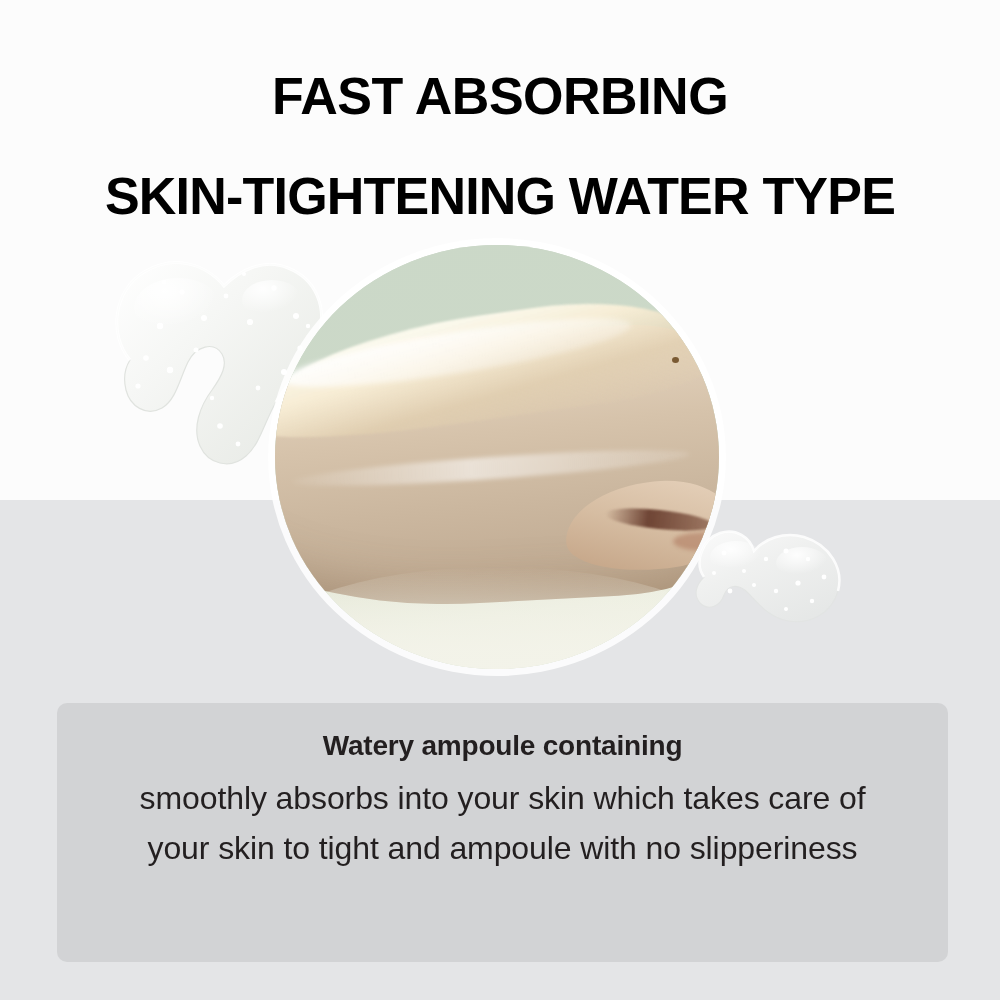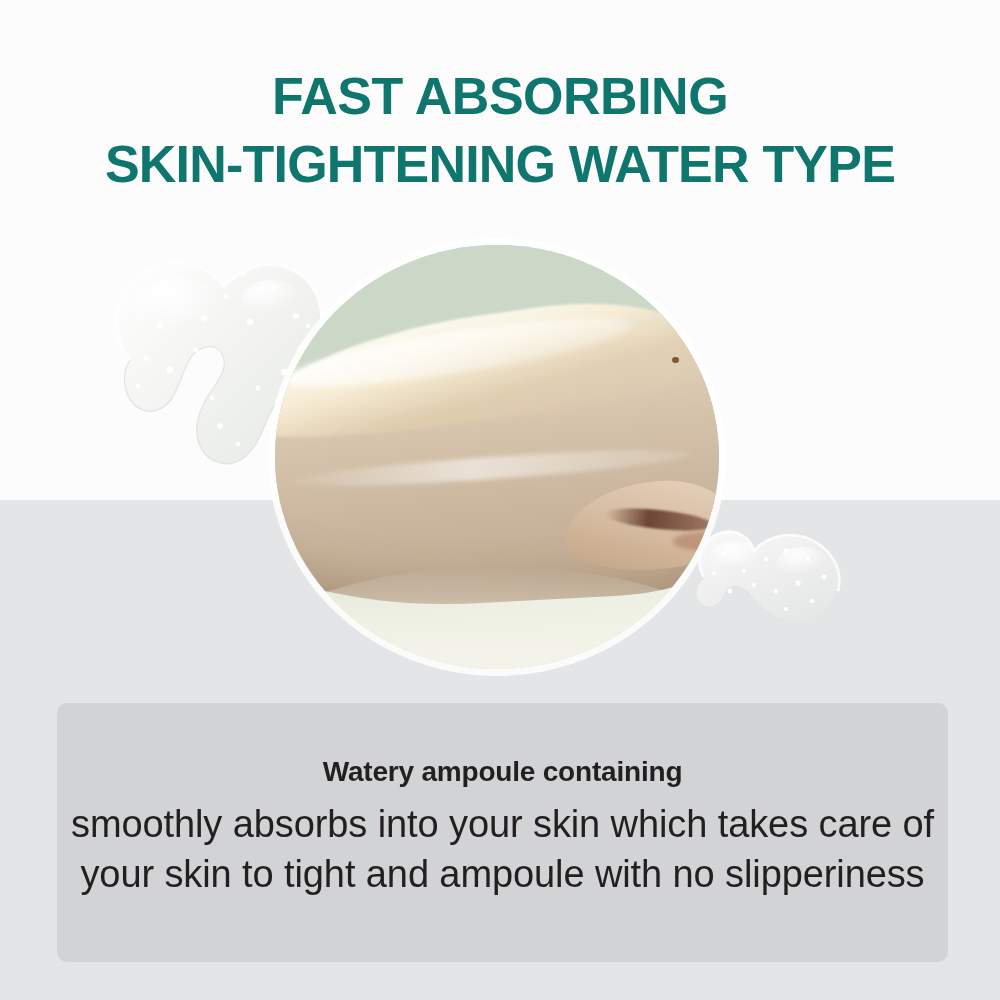--- a/index.html
+++ b/index.html
@@ -37,34 +37,35 @@
     background: #e4e5e7;
   }
 
   
   .headline {
     position: absolute;
     left: 0;
     top: 62px;
     width: 1000px;
     text-align: center;
-    color: #0f766e;
+    color: #000000;
     font-family: "Liberation Sans Narrow", "Liberation Sans", sans-serif;
     font-weight: bold;
     font-size: 52px;
     line-height: 68px;
     letter-spacing: -0.5px;
   }
   .headline .hl-line {
     display: block;
     white-space: nowrap;
   }
   .headline .hl-line.l2 {
     font-size: 52px;
     letter-spacing: -0.8px;
+    margin-top: 32px;
   }
 
   
   .hero {
     position: absolute;
     left: 0;
     top: 230px;
     width: 1000px;
     height: 460px;
   }
@@ -225,32 +226,32 @@
     border-radius: 10px;
     color: #231f20;
     text-align: center;
   }
   .copy-strong {
     font-family: "Liberation Sans", sans-serif;
     font-weight: bold;
     font-size: 28px;
     line-height: 46px;
     letter-spacing: -0.2px;
-    padding-top: 46px;
+    padding-top: 20px;
   }
   .copy-strong .tm {
     font-size: 15px;
     vertical-align: super;
     font-weight: bold;
     letter-spacing: 0;
   }
   .copy-light {
     font-family: "Liberation Sans Narrow", "Liberation Sans", sans-serif;
     font-weight: normal;
-    font-size: 38px;
+    font-size: 32px;
     line-height: 50px;
     letter-spacing: -0.1px;
     padding-top: 4px;
   }
   .copy-light .cl-line,
   .copy-strong .cs-line {
     display: block;
     white-space: nowrap;
   }
 </style>

